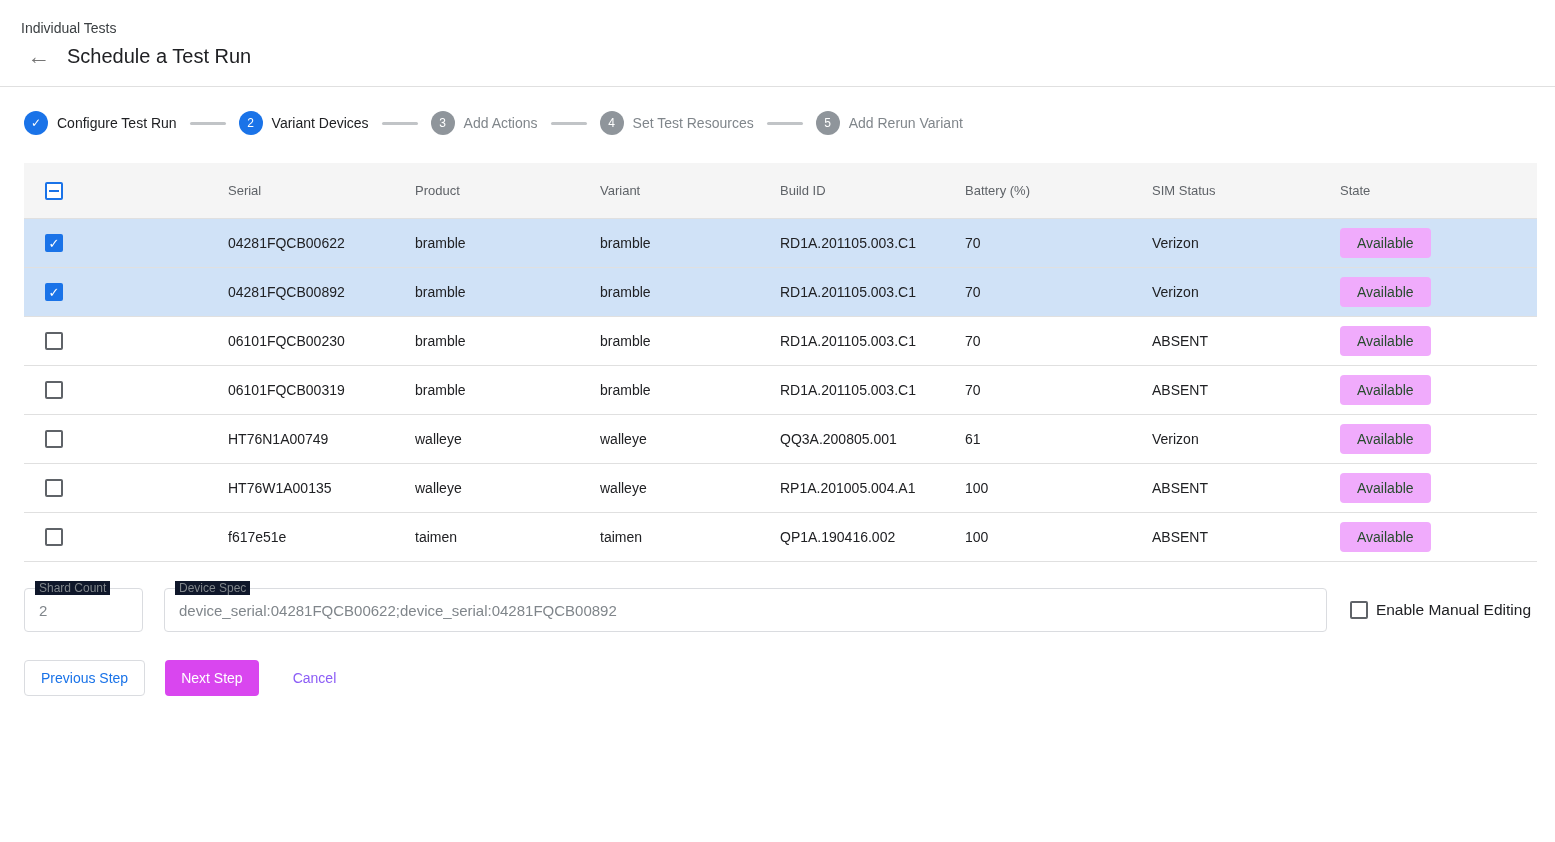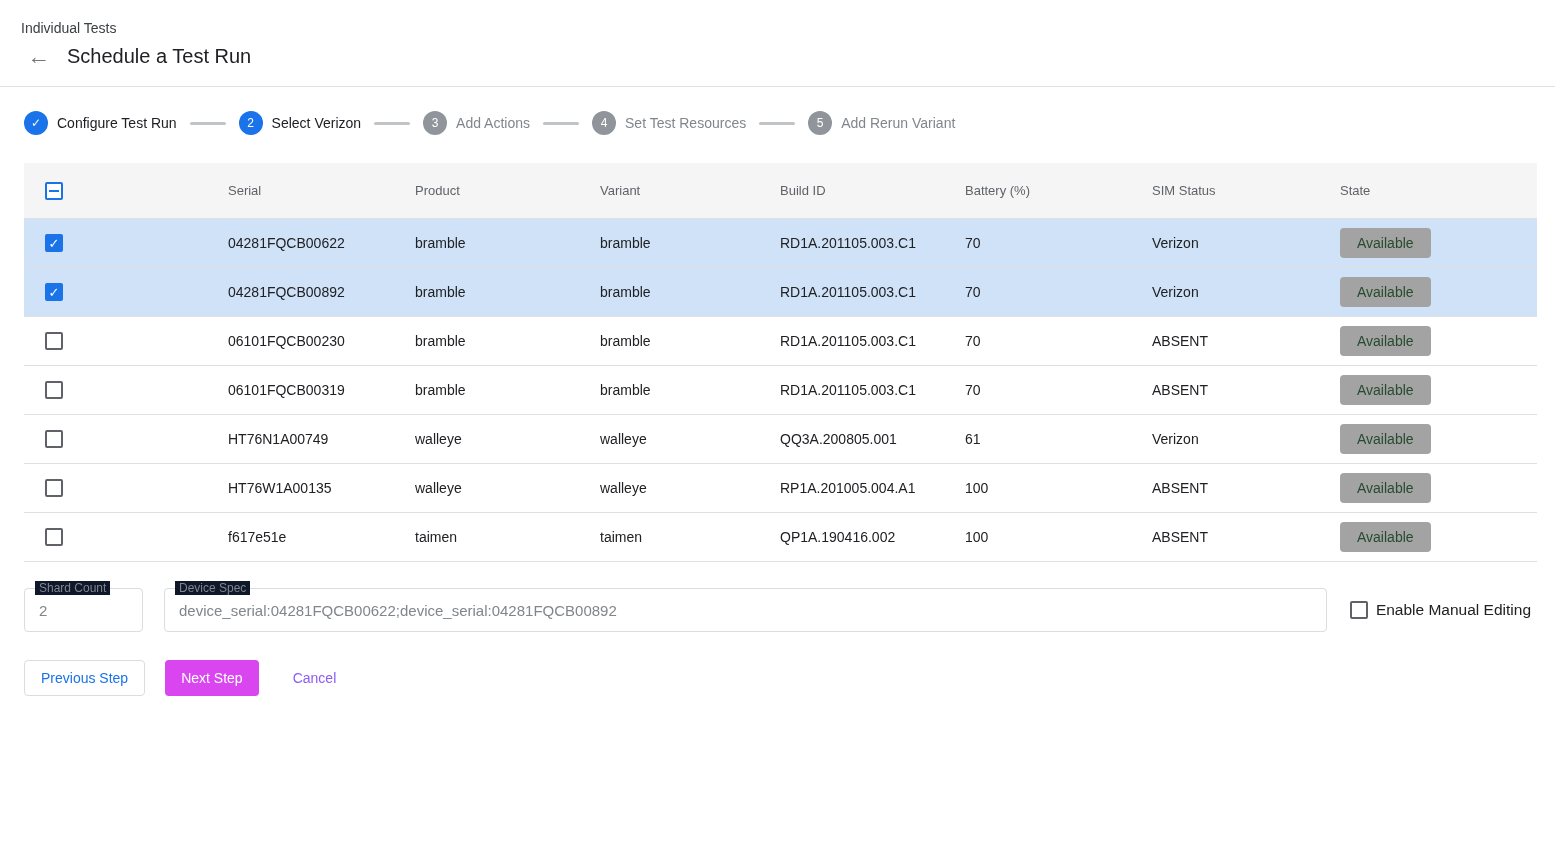--- a/index.html
+++ b/index.html
@@ -55,21 +55,21 @@
     display: flex; align-items: center; justify-content: center;
     font-size: 13px; line-height: 1; user-select: none;
   }
   .cb.checked { background: #1a73e8; border-color: #1a73e8; color: #fff; font-weight: bold; }
   .cb.indeterminate { border-color: #1a73e8; }
   .cb.indeterminate .dash { width: 10px; height: 2px; background: #1a73e8; }
 
   
   .badge {
     display: inline-block; padding: 7px 17px; border-radius: 4px;
-    background: #a3a3a3; color: #274b2d; font-size: 14px;
+    background: #f0abfc; color: #274b2d; font-size: 14px;
   }
 
   
   .form-row { display: flex; align-items: center; margin: 26px 24px 0 24px; }
   .field { position: relative; border: 1px solid #dadce0; border-radius: 4px; height: 44px; display: flex; align-items: center; background: #fff; }
   .field-label {
     position: absolute; top: -8px; left: 10px; background: #0f172a; padding: 0 4px;
     font-size: 12px; color: #80868b; white-space: nowrap;
   }
   .field-input {
@@ -108,21 +108,21 @@
   <div class="divider"></div>
 
   <nav class="stepper">
     <div class="step completed">
       <span class="step-circle">✓</span>
       <span class="step-label">Configure Test Run</span>
     </div>
     <span class="connector"></span>
     <div class="step active">
       <span class="step-circle">2</span>
-      <span class="step-label">Select Verizon</span>
+      <span class="step-label">Variant Devices</span>
     </div>
     <span class="connector"></span>
     <div class="step pending">
       <span class="step-circle">3</span>
       <span class="step-label">Add Actions</span>
     </div>
     <span class="connector"></span>
     <div class="step pending">
       <span class="step-circle">4</span>
       <span class="step-label">Set Test Resources</span>

